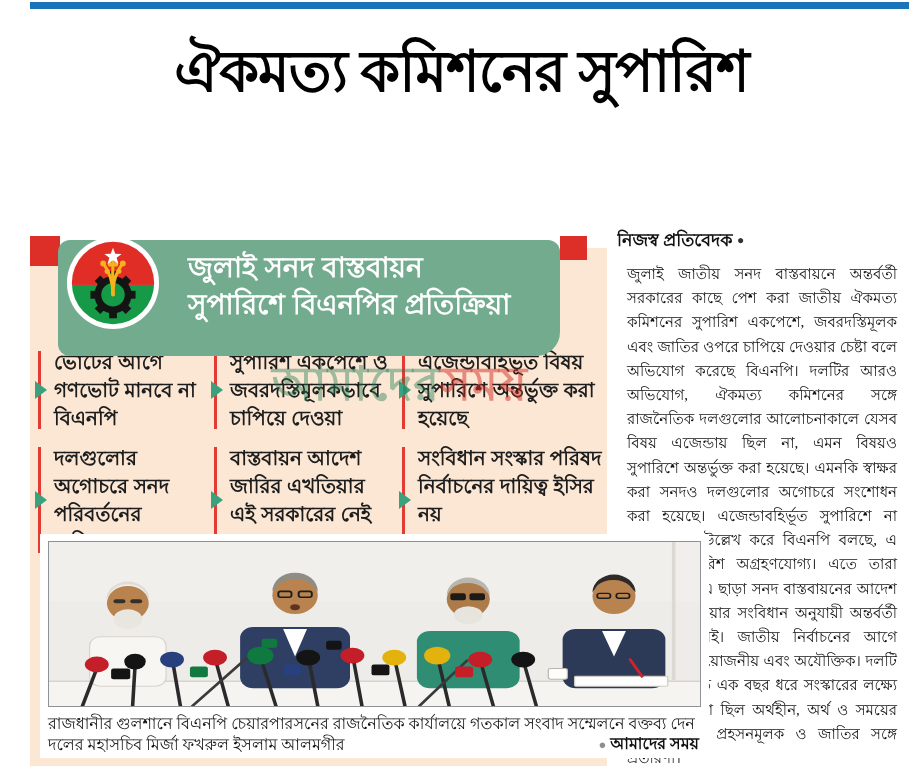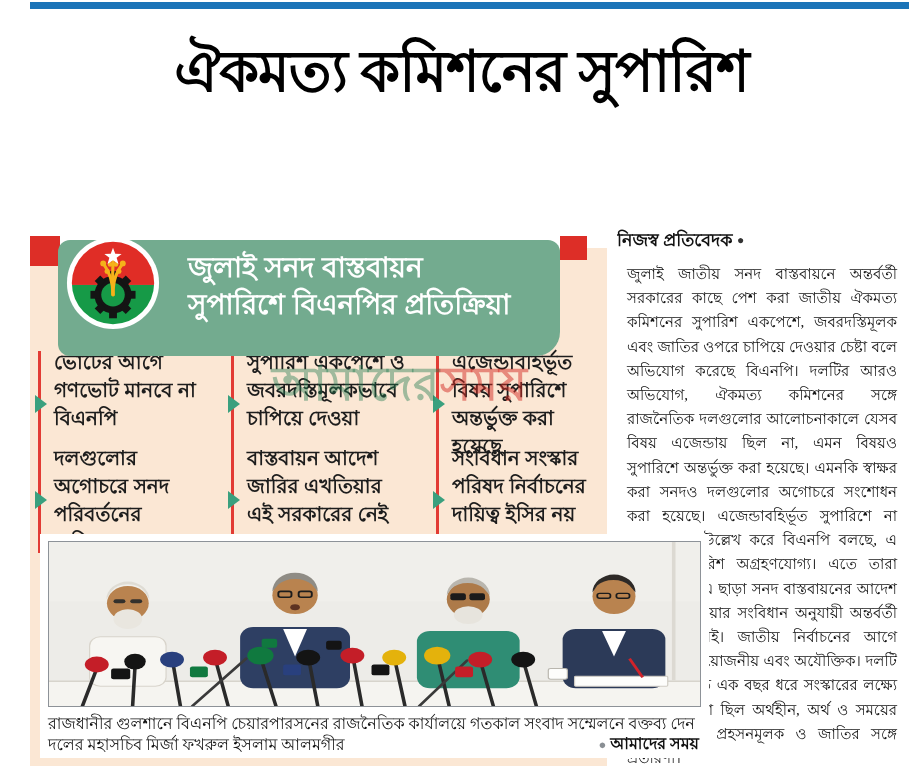--- a/index.html
+++ b/index.html
@@ -30,21 +30,21 @@
   .header-box{
     position:absolute;left:28px;top:-8px;width:502px;height:116px;
     background:var(--hdr-green);border-radius:12px 12px 24px 12px;z-index:2;
   }
   .logo{position:absolute;left:6px;top:-6px;width:98px;height:98px;}
   .header-title{
     margin-left:130px;padding-top:9px;color:#fff;font-weight:bold;
     font-size:28px;line-height:37px;font-family:"Liberation Sans","DejaVu Sans",sans-serif;
   }
   .bullet-row{
-    position:absolute;left:7px;right:5px;display:grid;gap:25px;z-index:1;
+    position:absolute;left:7px;right:5px;display:grid;gap:8px;z-index:1;
     grid-template-columns:168px 180px 1fr;
   }
   .row1{top:100px;}
   .row2{top:196px;}
   .bullet{
     position:relative;padding-left:17px;font-weight:bold;color:#1d1d1d;
     font-size:20px;line-height:28px;font-family:"Liberation Sans","DejaVu Sans",sans-serif;
   }
   .bline{position:absolute;left:1px;top:3px;bottom:3px;width:3px;background:#e23b34;}
   .btri{

